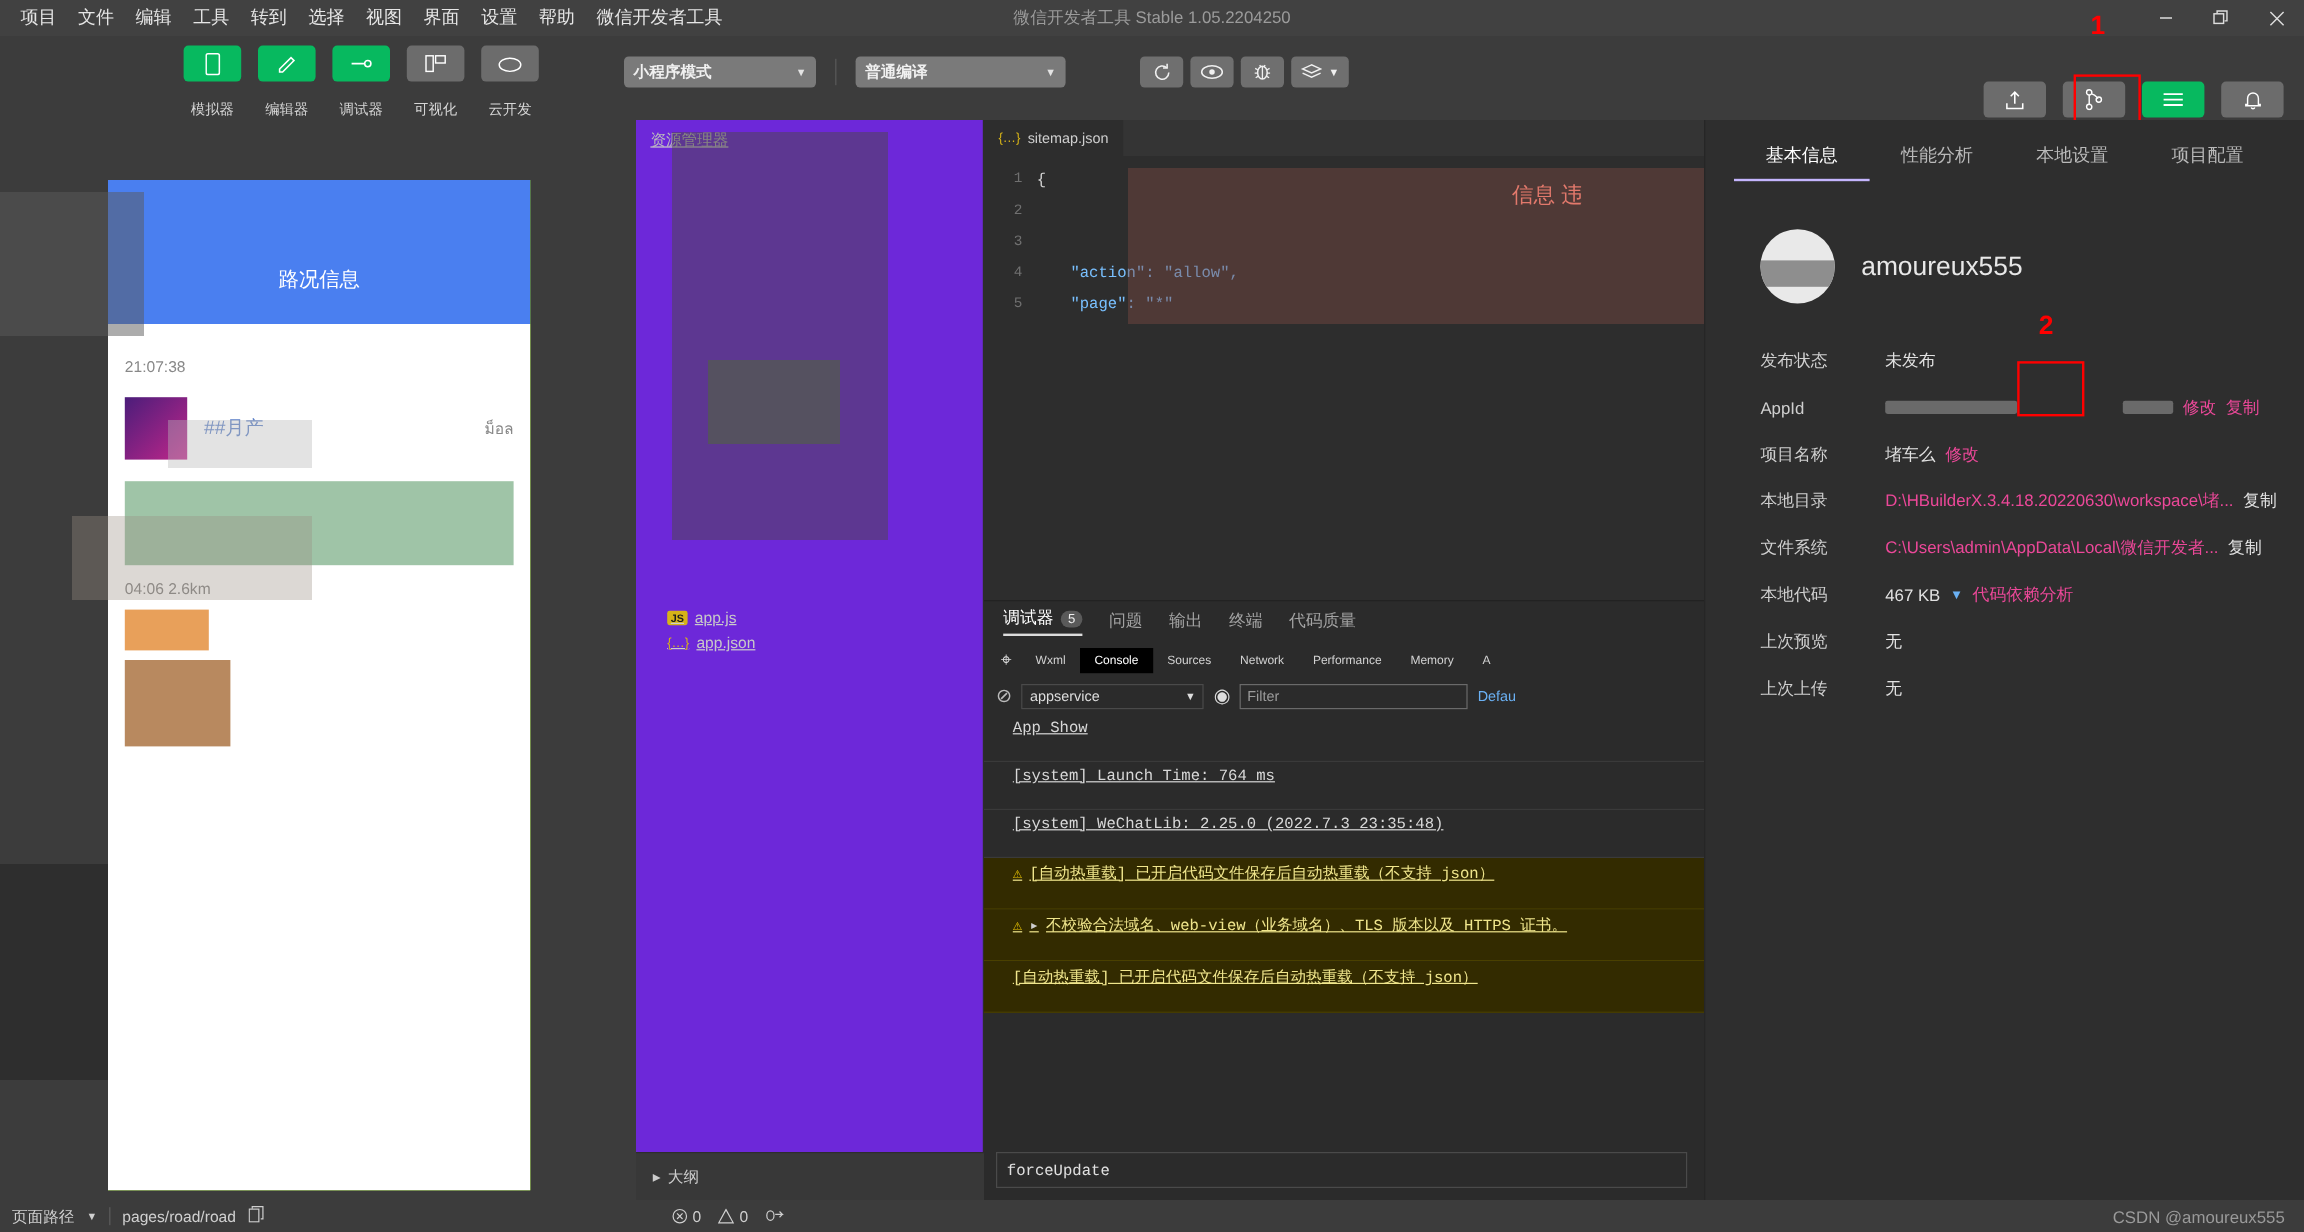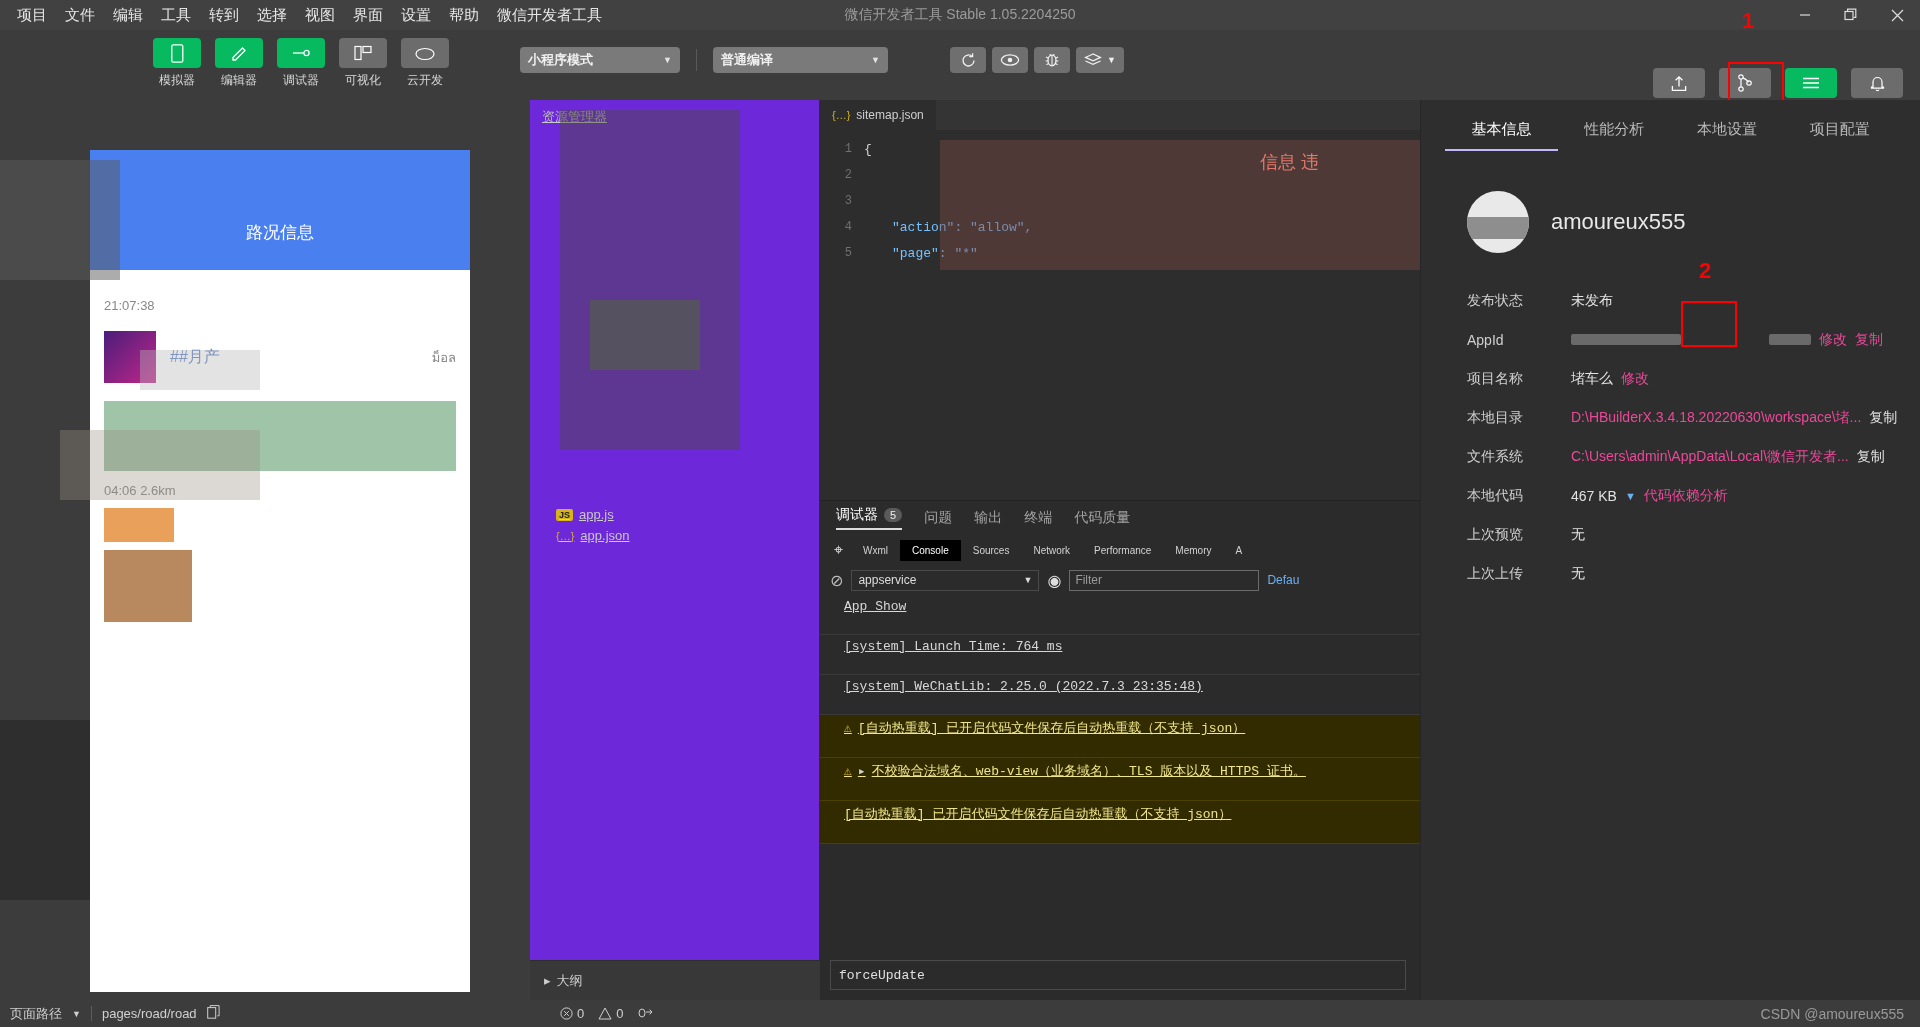--- a/index.html
+++ b/index.html
@@ -40,21 +40,21 @@
     position: absolute; top: 30px; left: 0; width: 1920px; height: 70px;
     background: #3c3c3c;
   }
   .tool-group { position: absolute; top: 8px; left: 150px; display: flex; gap: 8px; }
   .tool-btn { width: 54px; display: flex; flex-direction: column; align-items: center; }
   .tool-ico {
     width: 48px; height: 30px; border-radius: 4px; background: #6c6c6c;
     display: flex; align-items: center; justify-content: center; color: #fff;
   }
   .tool-ico.green { background: #07b95f; }
-  .tool-lab { font-size: 12px; color: #d6d6d6; margin-top: 4px; white-space: nowrap; text-align: center; }
+  .tool-lab { font-size: 12px; color: #d6d6d6; margin-top: 15px; white-space: nowrap; text-align: center; }
 
   .selects { position: absolute; top: 17px; left: 520px; display: flex; align-items: center; gap: 16px; }
   .sel {
     height: 26px; background: #7a7a7a; border-radius: 4px; color: #f0f0f0;
     font-size: 13px; display: flex; align-items: center; padding: 0 8px;
     justify-content: space-between;
     font-weight: bold;
   }
   .sel .car { font-size: 9px; color: #e4e4e4; margin-left: 18px; }
   .sep { width: 1px; height: 22px; background: #5a5a5a; }
@@ -79,21 +79,21 @@
 
   
   .main { position: absolute; top: 100px; left: 0; width: 1920px; height: 900px; }
 
   
   .sim-pane {
     position: absolute; left: 0; top: 0; width: 530px; height: 900px;
     background: #3c3c3c; overflow: hidden;
   }
   .phone {
-    position: absolute; left: 90px; top: 50px; width: 380px; height: 842px;
+    position: absolute; left: 90px; top: 50px; width: 352px; height: 842px;
     background: #84cc16; overflow: hidden;
   }
   .phone-hdr {
     height: 120px; background: #4a7ff0; position: relative;
   }
   .phone-hdr-title {
     position: absolute; left: 0; right: 0; bottom: 26px; text-align: center;
     color: #fff; font-size: 17px;
   }
   .phone-body { background: #fff; height: 722px; position: relative; padding: 18px 14px; }
@@ -144,21 +144,21 @@
     background: #2b2b2b; border-top: 1px solid #222;
   }
   .con-tabs { height: 34px; display: flex; align-items: center; gap: 22px; padding: 0 16px; font-size: 14px; color: #a3a3a3;}
   .con-tab.active { color: #fff; border-bottom: 2px solid #dcdcdc; padding-bottom: 4px; }
   .cnt-badge { background: #5a5a5a; color: #eee; border-radius: 9px; font-size: 11px; padding: 1px 6px; margin-left: 6px; }
   .dev-tabs { height: 30px; display: flex; align-items: center; gap: 0; background: #2b2b2b; padding-left: 6px; }
   .dev-tab { font-size: 10px; color: #d2d2d2; padding: 5px 12px; }
   .dev-tab.active { background: #000; color: #fff; }
   .con-ctrl { height: 30px; display: flex; align-items: center; gap: 8px; padding: 0 10px; background: #2b2b2b; }
   .ctx-sel { background: #2b2b2b; border: 1px solid #4a4a4a; height: 21px; font-size: 12px; color: #ddd;
-             display: flex; align-items: center; justify-content: space-between; padding: 0 6px; width: 188px; }
+             display: flex; align-items: center; justify-content: space-between; padding: 0 6px; width: 152px; }
   .filter-box { background: #2b2b2b; border: 1px solid #6a6a6a; height: 21px; width: 190px; font-size: 12px;
                 color: #9b9b9b; display: flex; align-items: center; padding: 0 5px; }
   .con-log { font-family: "Liberation Mono","DejaVu Sans Mono", monospace; font-size: 13px; }
   .lrow { padding: 4px 10px 20px 24px; border-bottom: 1px solid #3a3a3a; color: #d8d8d8; white-space: nowrap; overflow: hidden; text-decoration: underline; }
   .lrow.warn { background: #332b00; color: #f0e68c; border-bottom: 1px solid #4a4000; }
   .warn-ico { color: #e5c100; margin-right: 6px; }
   .con-input {
     position: absolute; bottom: 10px; left: 10px; right: 14px; height: 30px;
     border: 1px solid #4a4a4a; background: #2b2b2b; color: #e0e0e0;
     font-family: "Liberation Mono","DejaVu Sans Mono", monospace; font-size: 13px;

